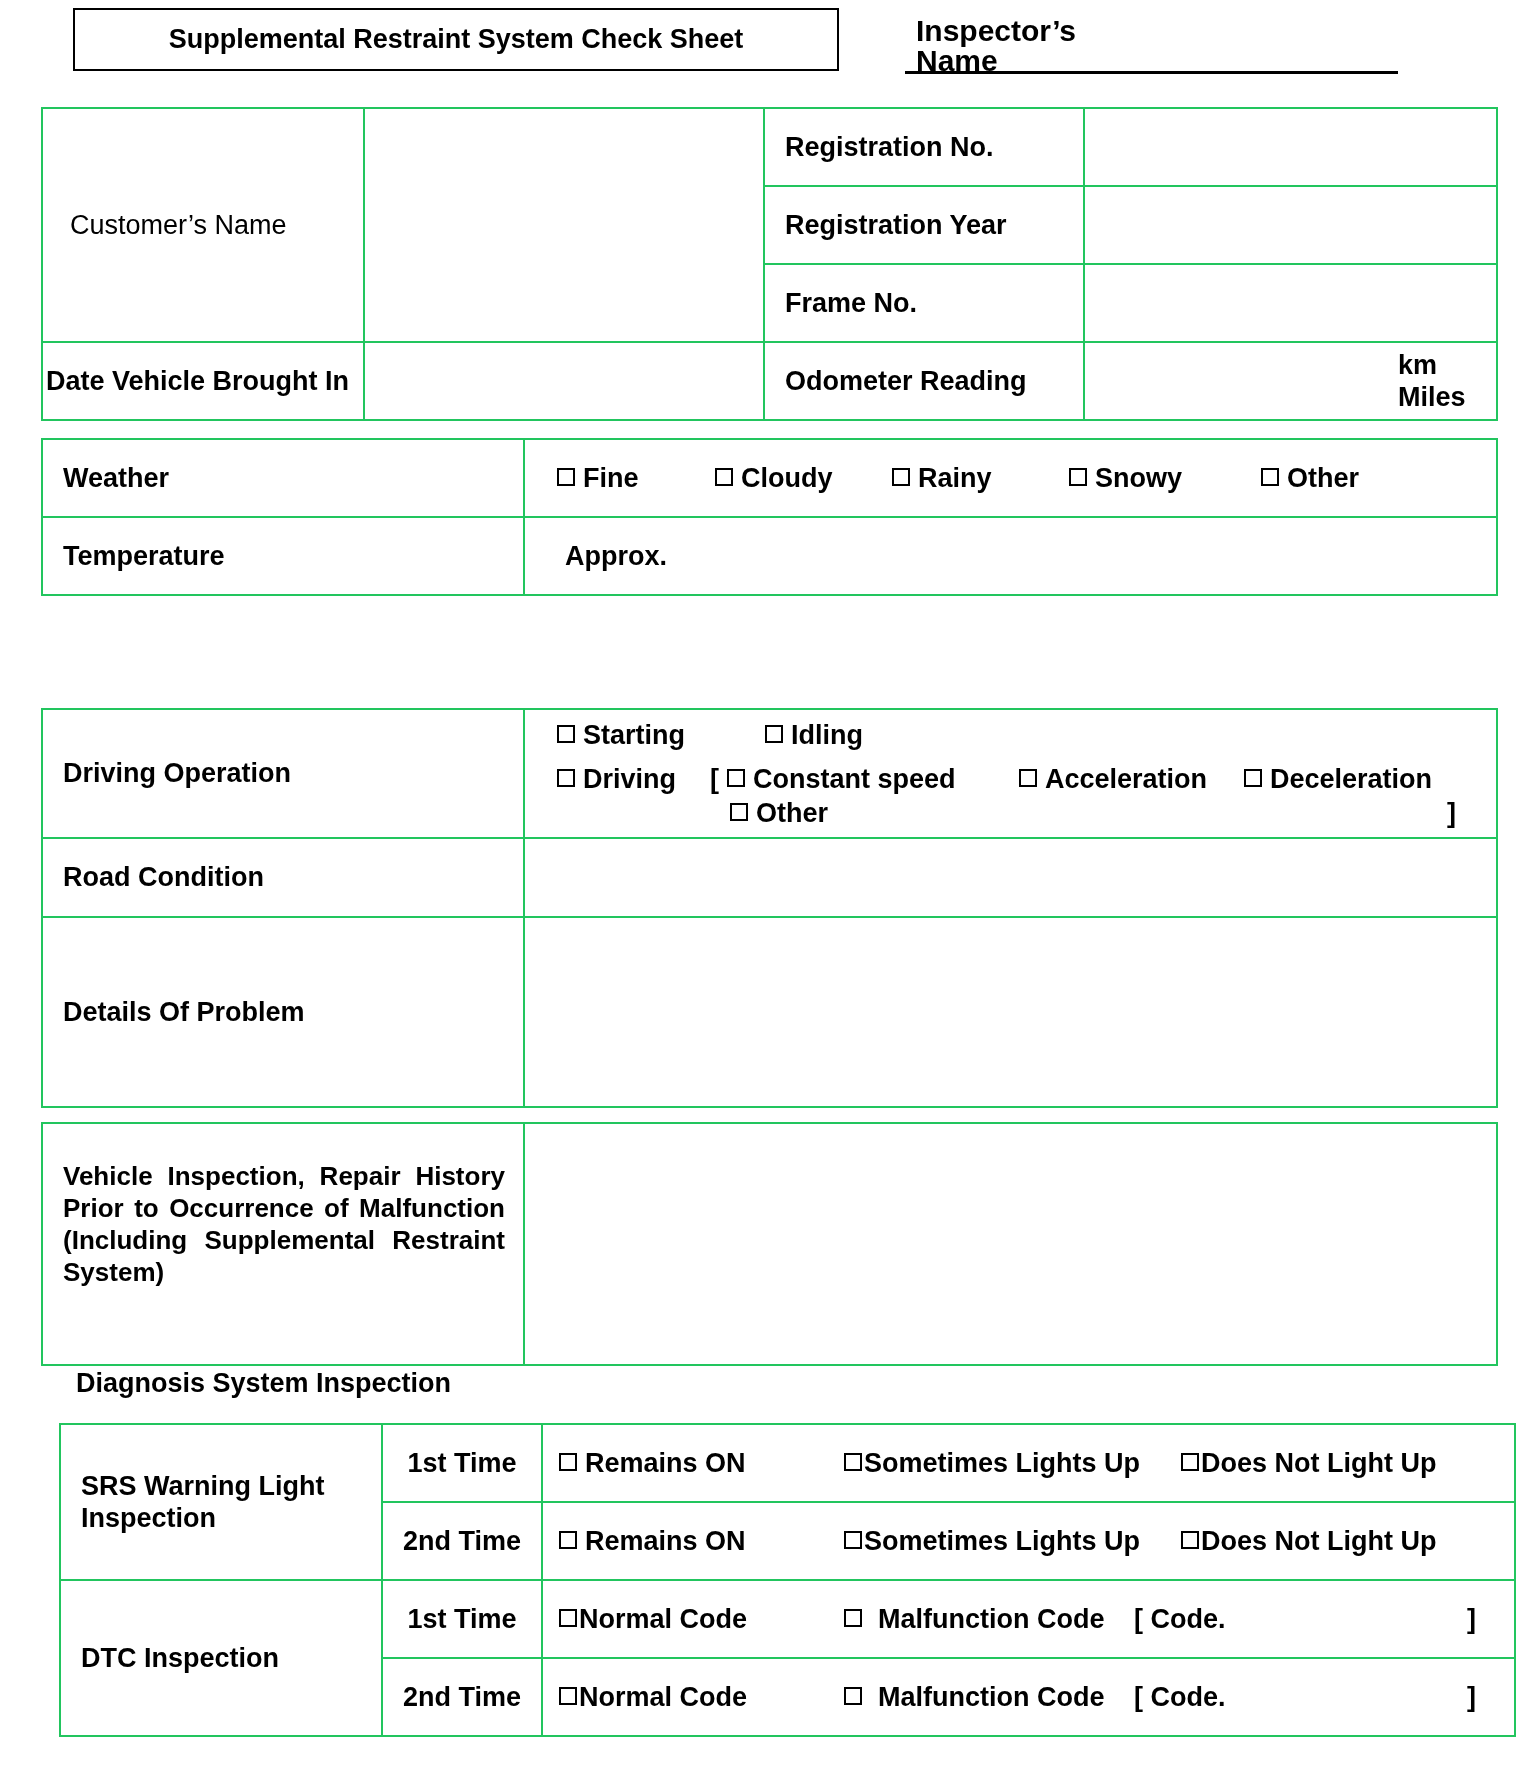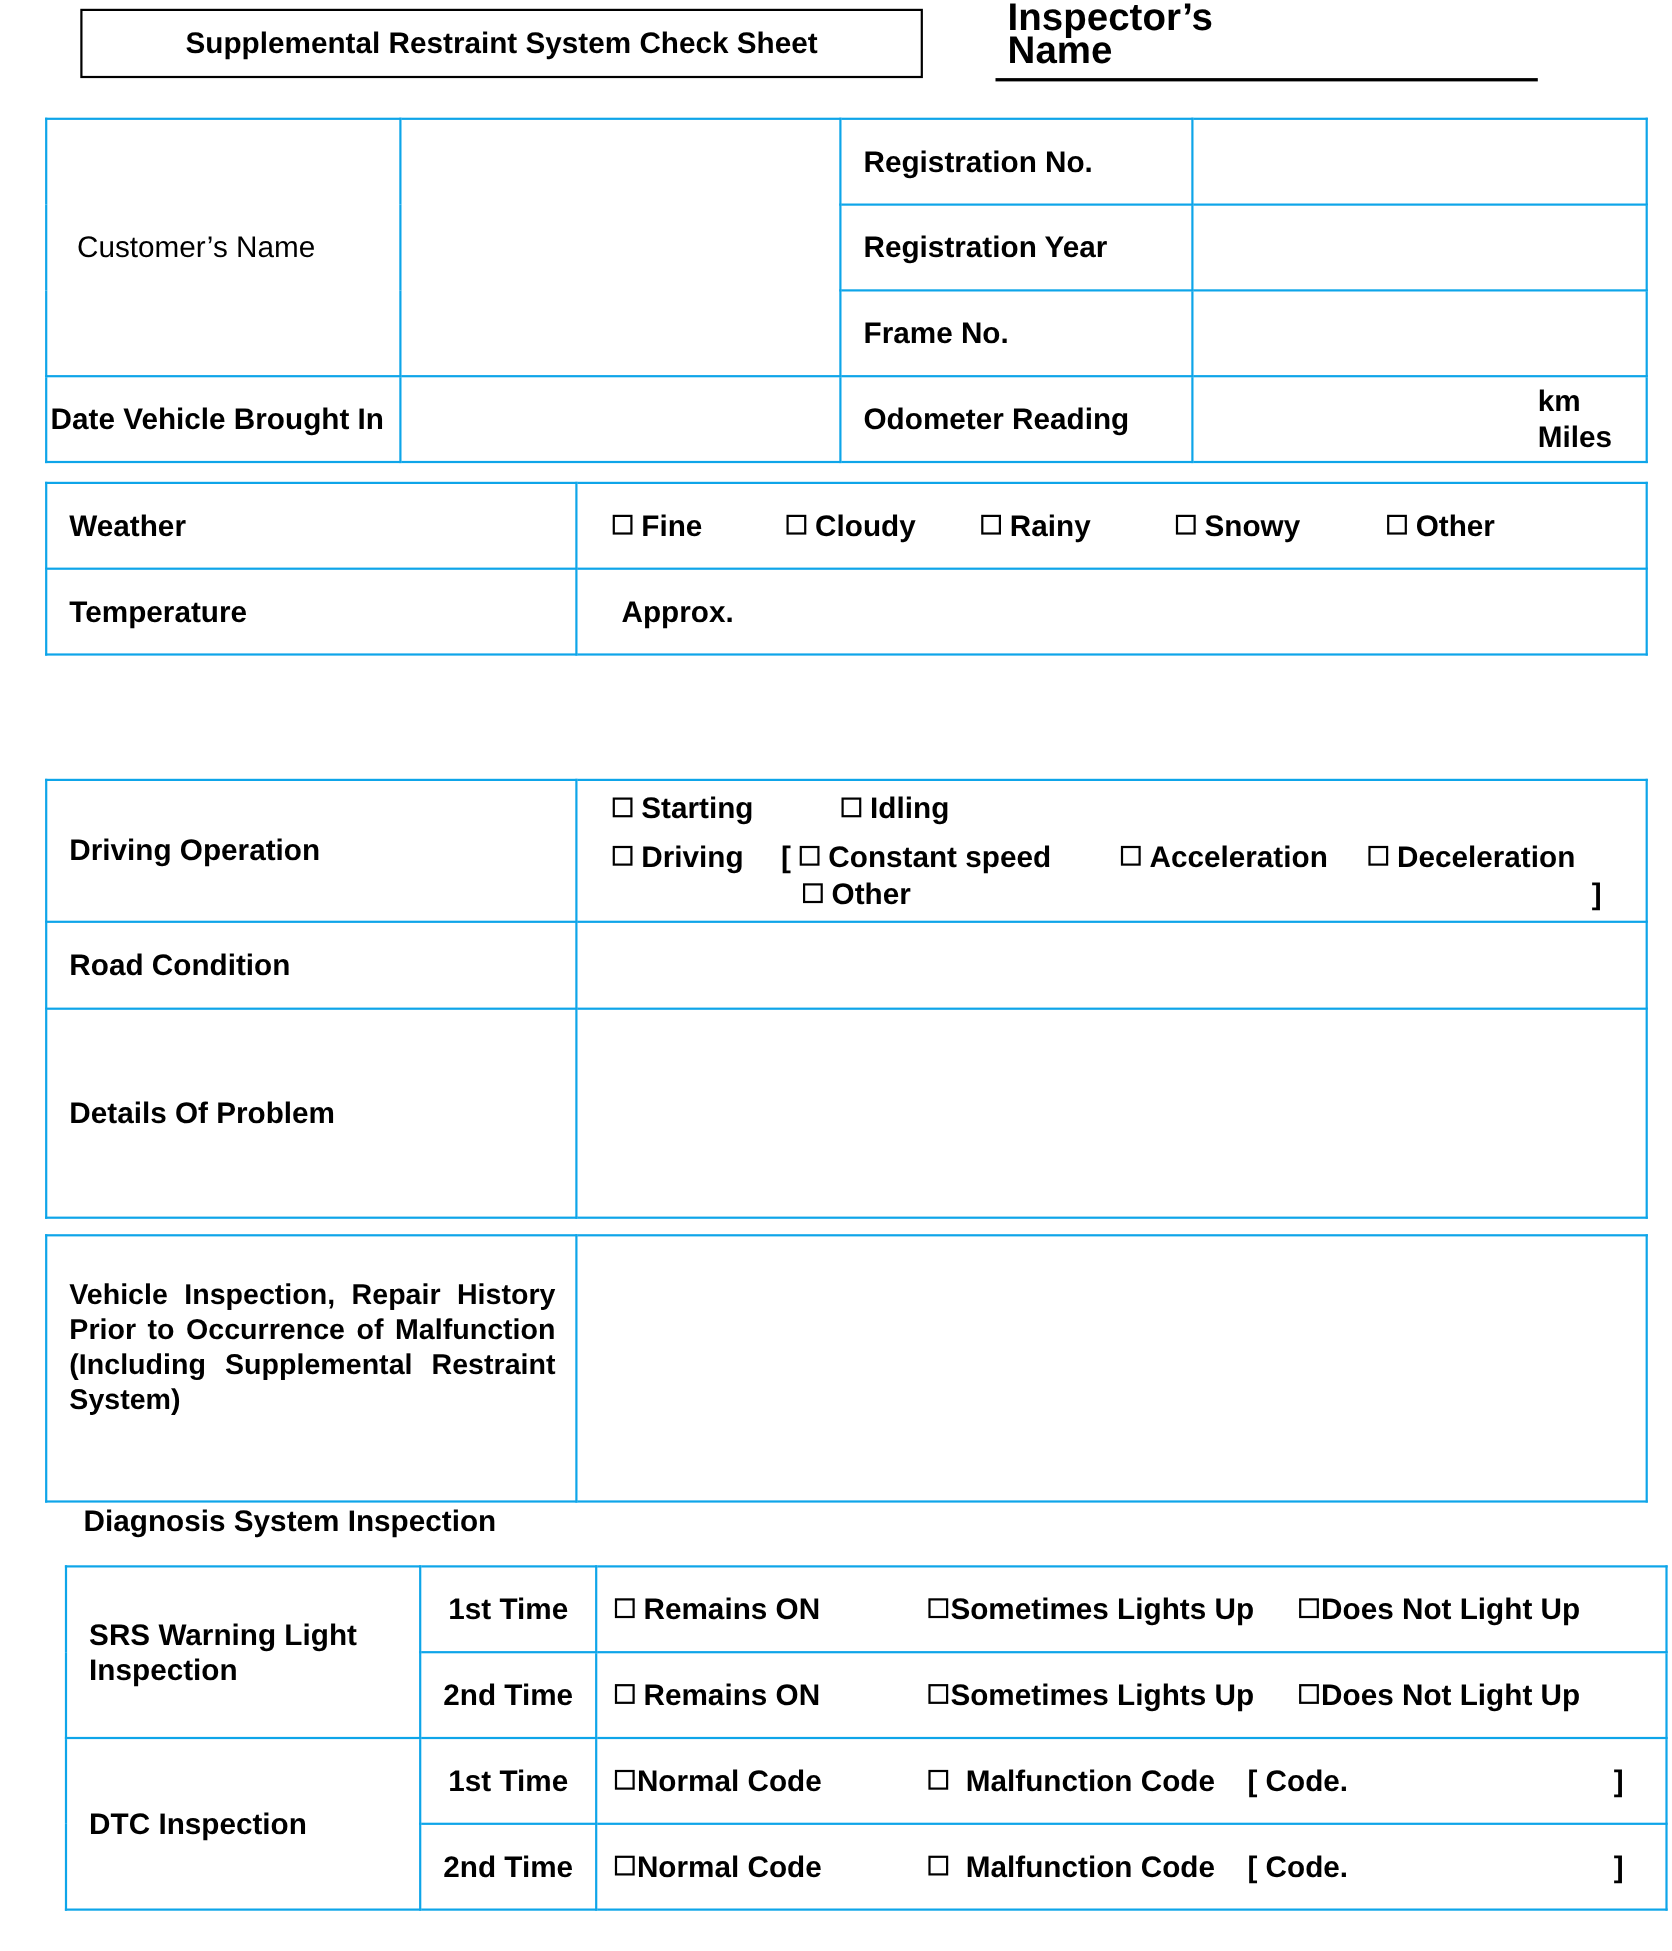--- a/index.html
+++ b/index.html
@@ -1,22 +1,22 @@
 <!DOCTYPE html>
 <html><head>
 <meta charset="utf-8">
 <style>
   html, body { margin:0; padding:0; background:#fff; }
   body { width:1520px; height:1774px; position:relative; font-family:"Liberation Sans", sans-serif; color:#000; font-weight:bold; }
   .abs { position:absolute; }
   .title-box { left:73px; top:8px; width:766px; height:63px; border:2px solid #000; display:flex; align-items:center; justify-content:center; font-size:27px; box-sizing:border-box; }
-  .inspector { left:916px; top:1px; font-size:35px; line-height:30px; }
+  .inspector { left:916px; top:16px; font-size:30px; line-height:30px; }
   .inspector-line { left:905px; top:71px; width:493px; border-top:3px solid #000; }
   table { border-collapse:collapse; position:absolute; table-layout:fixed; }
-  td { border:2px solid #0ea5e9; padding:0; vertical-align:middle; font-size:27px; box-sizing:border-box; }
+  td { border:2px solid #22c55e; padding:0; vertical-align:middle; font-size:27px; box-sizing:border-box; }
   .lab { padding-left:20px; }
   .cb { display:inline-block; width:14px; height:14px; border:2px solid #000; vertical-align:middle; margin-right:8px; position:relative; top:-2px; }
   .opt { display:inline-block; white-space:nowrap; }
   .normal { font-weight:normal; }
   .section { left:76px; top:1368px; font-size:27px; }
 </style>
 </head>
 <body>
 
 <div class="abs title-box">Supplemental Restraint System Check Sheet</div>

